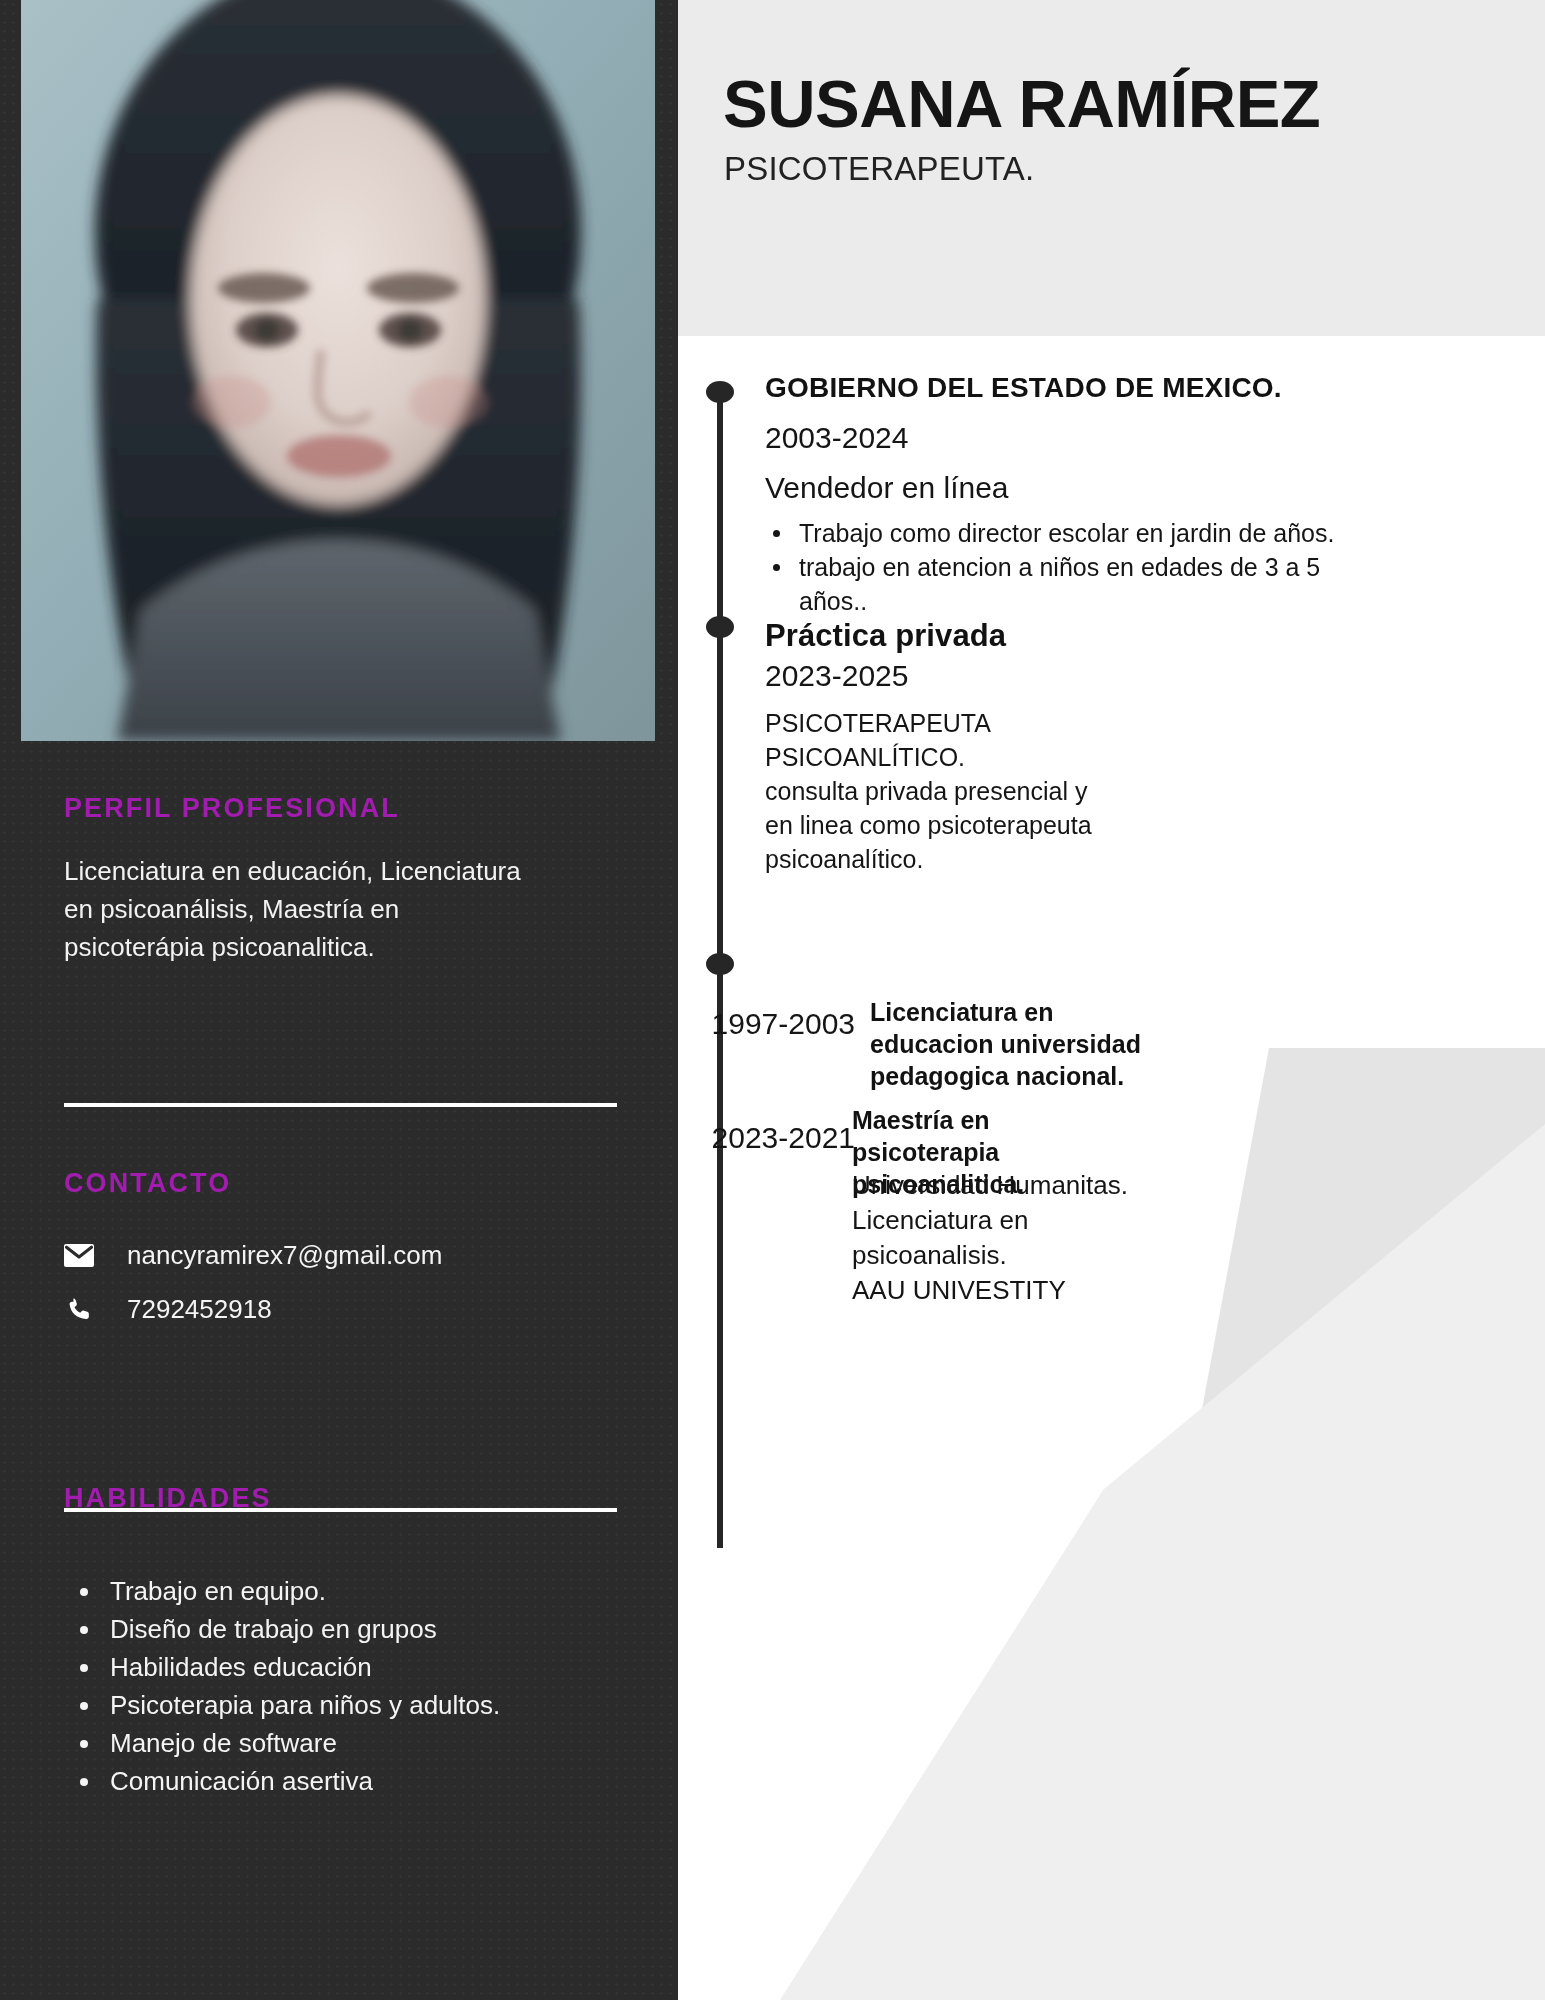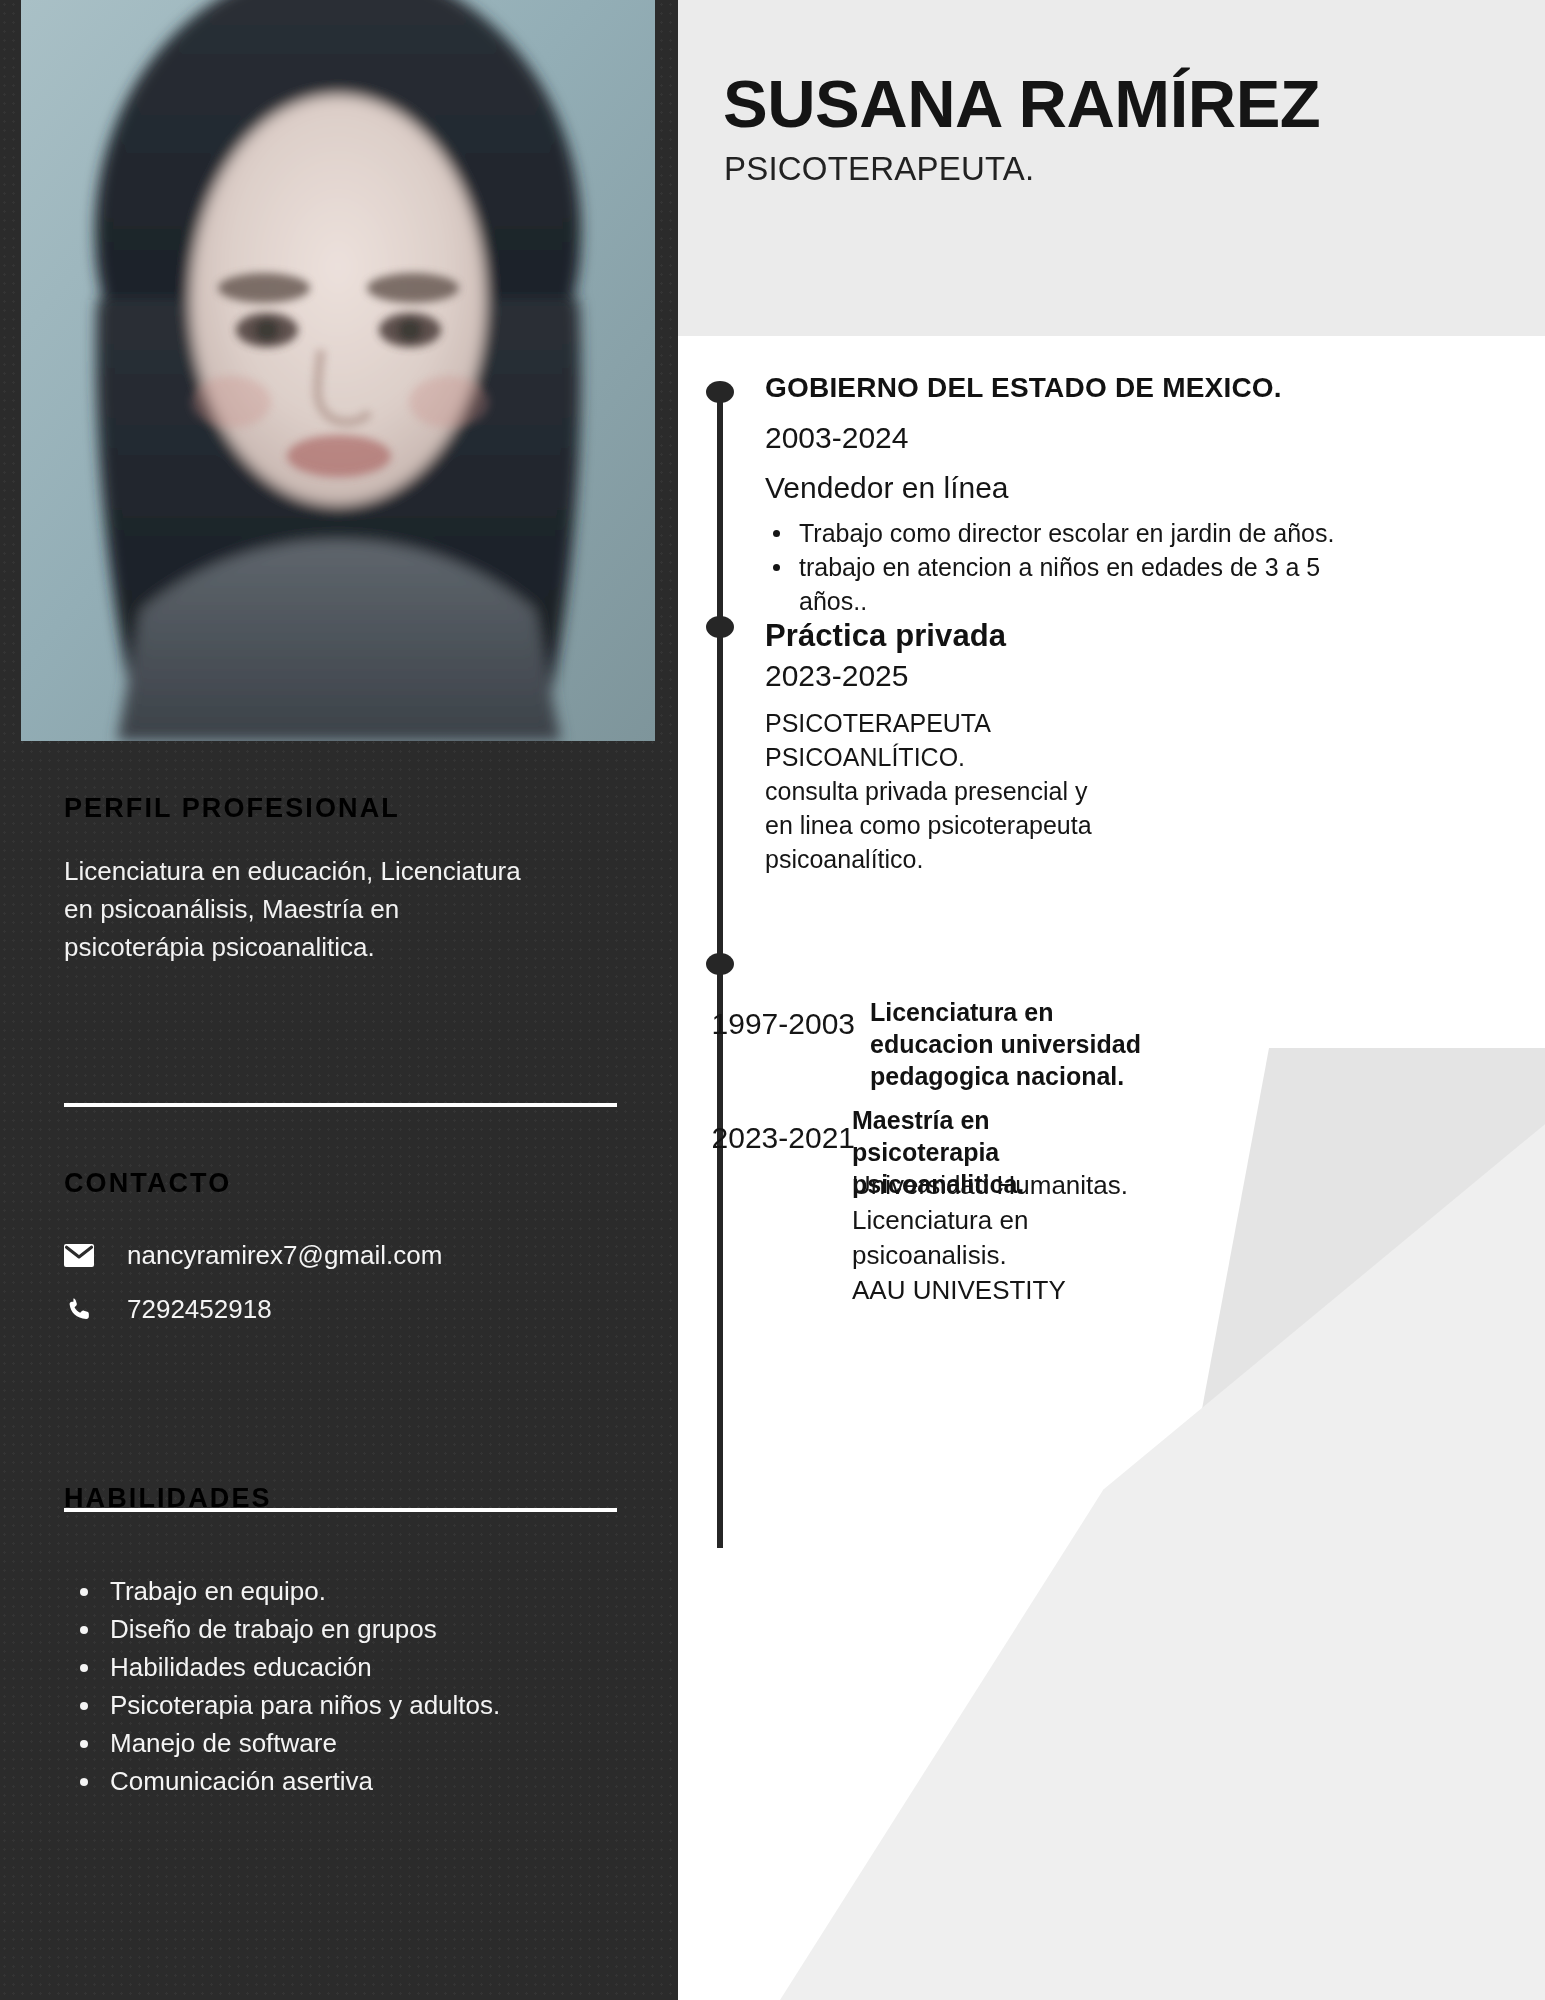--- a/index.html
+++ b/index.html
@@ -54,21 +54,21 @@
     z-index:4;
   }
   .photo{
     position:absolute;left:21px;top:0;width:634px;height:741px;
     overflow:hidden;z-index:5;background:#8fa8ae;
   }
   .photo svg{display:block;width:634px;height:741px;}
 
   .side-body{position:absolute;left:0;top:0;width:678px;height:2000px;z-index:6;}
   .side-h{
-    position:absolute;color:#000000;font-weight:700;
+    position:absolute;color:#a21caf;font-weight:700;
     font-size:27px;letter-spacing:2.1px;line-height:1;
   }
   .side-p{
     position:absolute;color:#f2f2f2;font-weight:400;
     font-size:26px;line-height:38px;
   }
   .divider{
     position:absolute;left:64px;width:553px;height:4px;background:#ffffff;
   }
 

